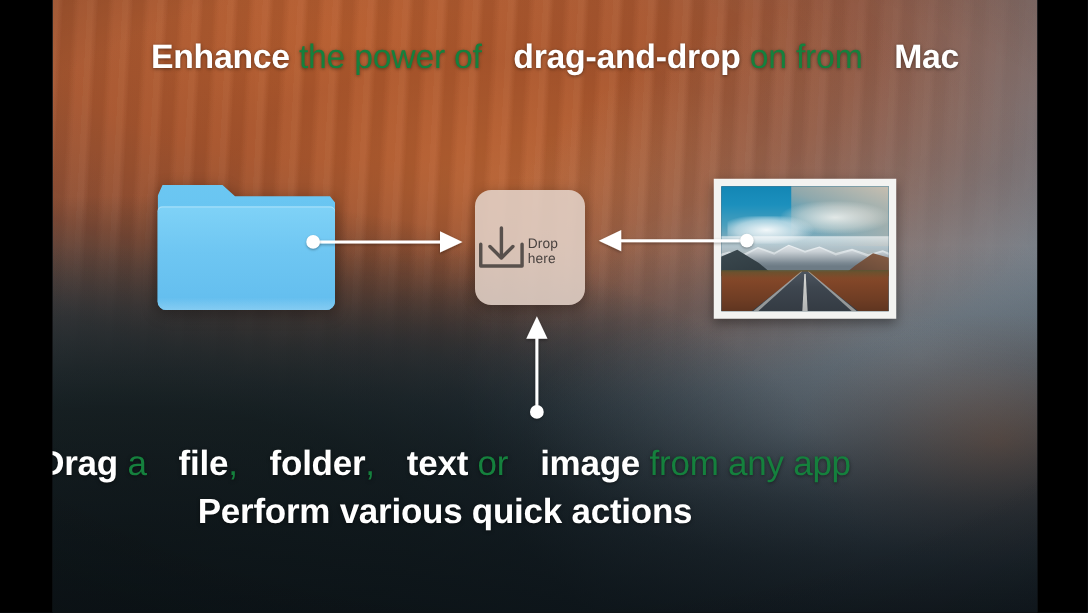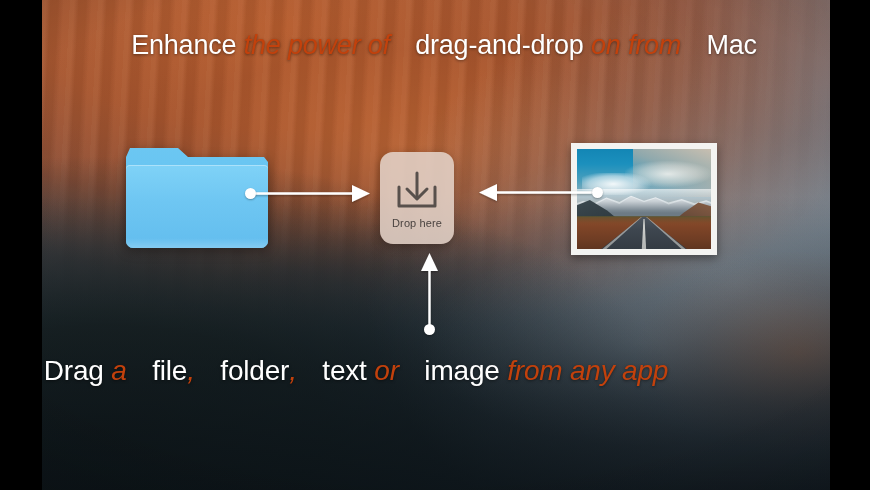--- a/index.html
+++ b/index.html
@@ -150,22 +150,22 @@
     width: 870px;
     text-align: center;
     z-index: 30;
     font-size: 27px;
     line-height: 34px;
     color: #ffffff;
     letter-spacing: -0.2px;
     text-shadow: 0 1px 3px rgba(0,0,0,0.45);
     white-space: nowrap;
   }
-  .t-bold { font-weight: 400; margin-left: 18px; }
-  .t-light { font-weight: 300; color: #c2410c; font-style: italic; }
+  .t-bold { font-weight: 700; margin-left: 18px; }
+  .t-light { font-weight: 300; color: #15803d; }
 
   
   .bottom-copy {
     position: absolute;
     left: 0;
     top: 352px;
     width: 694px;
     text-align: center;
     z-index: 30;
     color: #ffffff;
@@ -214,28 +214,27 @@
     height: 10px;
     border-radius: 0 0 7px 7px;
     background: linear-gradient(180deg, rgba(255,255,255,0) 0%, rgba(255,255,255,0.22) 100%);
   }
 
   
   .dropzone {
     position: absolute;
     left: 380px;
     top: 152px;
-    width: 74px;
+    width: 88px;
     height: 92px;
     z-index: 20;
     border-radius: 13px;
     background: rgba(226,209,199,0.88);
     box-shadow: 0 3px 10px rgba(0,0,0,0.28);
     display: flex;
-    flex-direction: column;
     align-items: center;
     justify-content: center;
   }
   .dz-icon { width: 46px; height: 42px; margin-top: 2px; }
   .dz-label {
     margin-top: 5px;
     font-size: 11px;
     font-weight: 400;
     color: #4a4340;
     letter-spacing: 0.1px;
@@ -434,18 +433,19 @@
       </g>
     </g>
   </svg>
 
   <div class="dot dot-folder"></div>
   <div class="dot dot-photo"></div>
   <div class="dot dot-bottom"></div>
 
   <div class="bottom-copy">
     <span class="bc-line"><span class="t-bold">Drag</span><span class="t-light"> a </span><span class="t-bold">file</span><span class="t-light">, </span><span class="t-bold">folder</span><span class="t-light">, </span><span class="t-bold">text</span><span class="t-light"> or </span><span class="t-bold">image</span><span class="t-light"> from any app</span></span>
+    <span class="bc-line t-bold">Perform various quick actions</span>
   </div>
 
   <div class="bar bar-left"></div>
   <div class="bar bar-right"></div>
 
 </div>
 
 </body></html>

